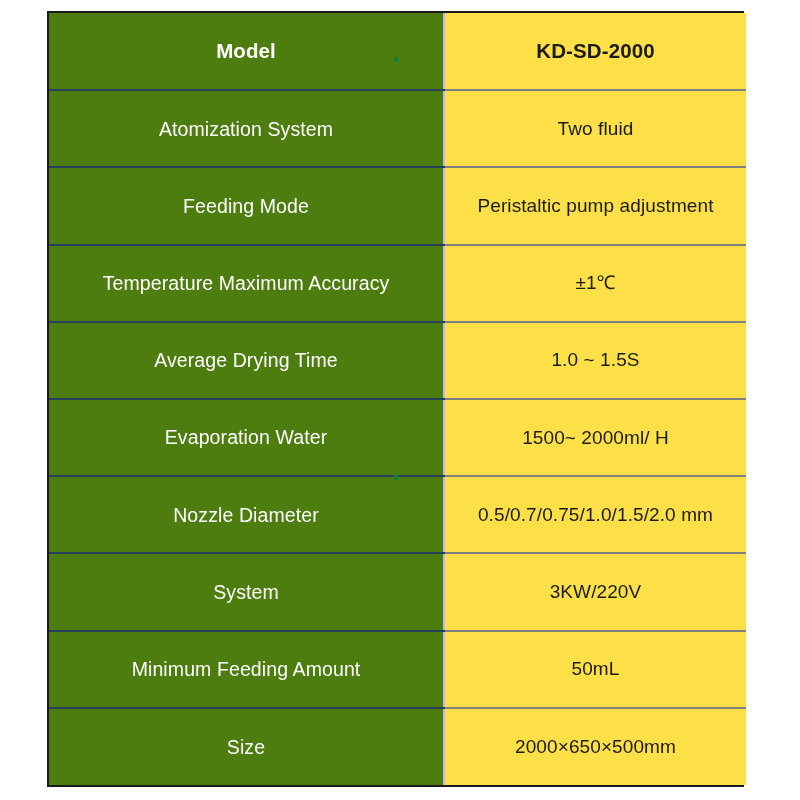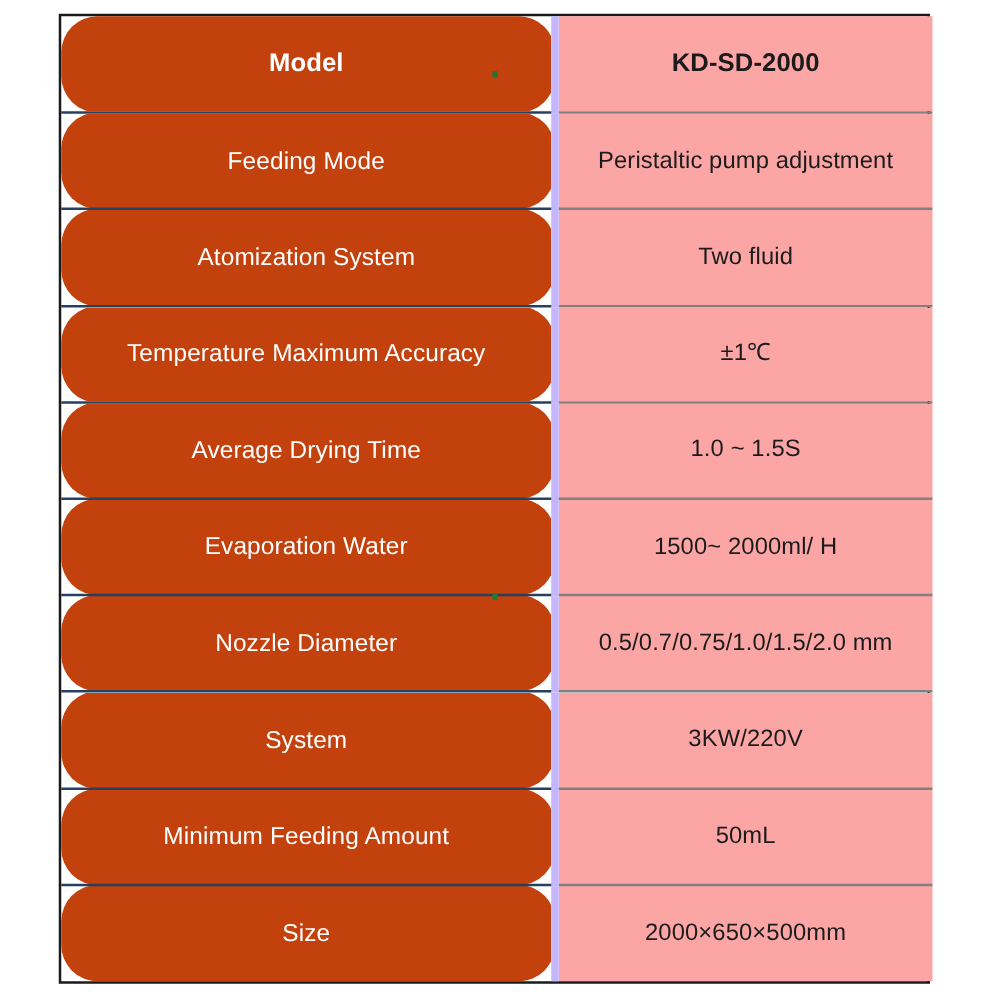--- a/index.html
+++ b/index.html
@@ -43,33 +43,32 @@
   td.value {
     padding: 0 6px;
     text-align: center;
     vertical-align: middle;
     line-height: 1.15;
     overflow: hidden;
   }
 
   
   td.label {
-    background: #c2410c;
+    background: #4d7c0f;
     color: #ffffff;
     font-size: 19.5px;
     font-weight: 400;
     border-bottom: 2px solid #26405f;
-    border-right: 6px solid #c4b5fd;
+    border-right: 2px solid #c4b5fd;
     letter-spacing: 0.1px;
-    border-radius: 29px;
   }
 
   
   td.value {
-    background: #fca5a5;
+    background: #fde047;
     color: #1b1b1b;
     font-size: 19px;
     font-weight: 400;
     border-bottom: 2px solid #808080;
     letter-spacing: 0.1px;
   }
 
   
   tr.header-row td.label {
     font-weight: 700;
@@ -105,26 +104,26 @@
     <colgroup>
       <col class="c-label">
       <col class="c-value">
     </colgroup>
     <tbody>
       <tr class="header-row">
         <td class="label">Model</td>
         <td class="value">KD-SD-2000</td>
       </tr>
       <tr>
+        <td class="label">Atomization System</td>
+        <td class="value">Two fluid</td>
+      </tr>
+      <tr>
         <td class="label">Feeding Mode</td>
         <td class="value">Peristaltic pump adjustment</td>
-      </tr>
-      <tr>
-        <td class="label">Atomization System</td>
-        <td class="value">Two fluid</td>
       </tr>
       <tr>
         <td class="label">Temperature Maximum Accuracy</td>
         <td class="value">±1℃</td>
       </tr>
       <tr>
         <td class="label">Average Drying Time</td>
         <td class="value">1.0 ~ 1.5S</td>
       </tr>
       <tr>

